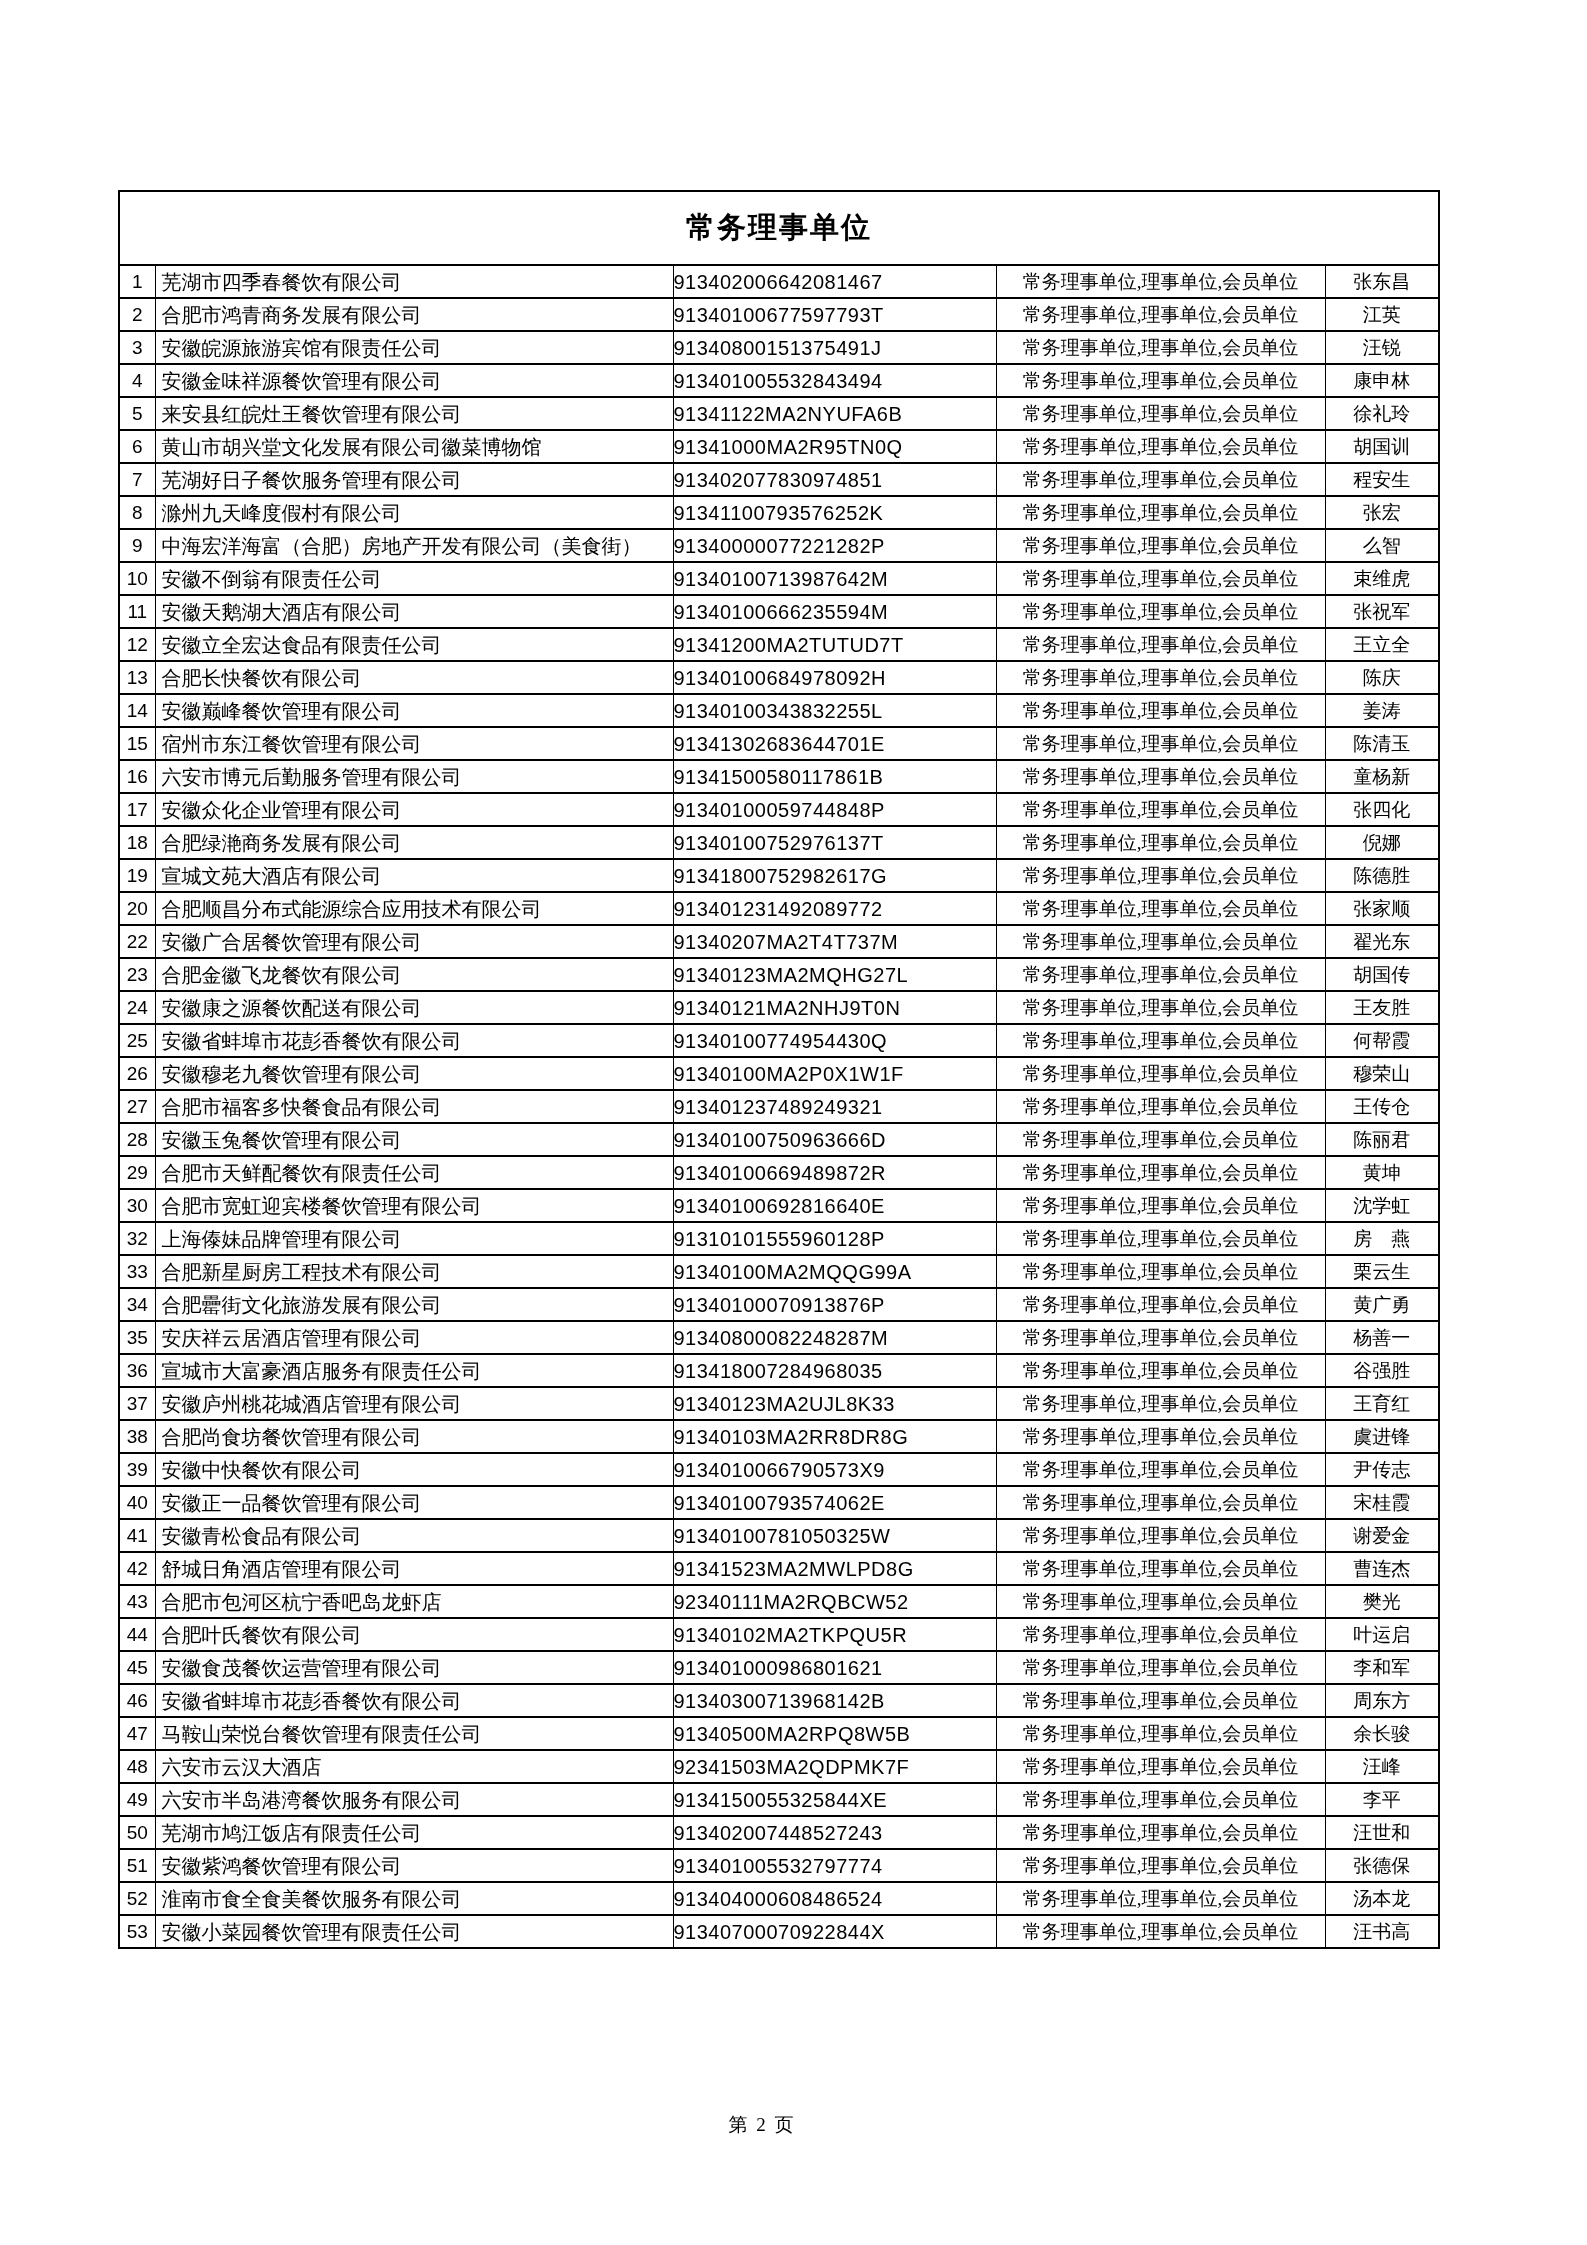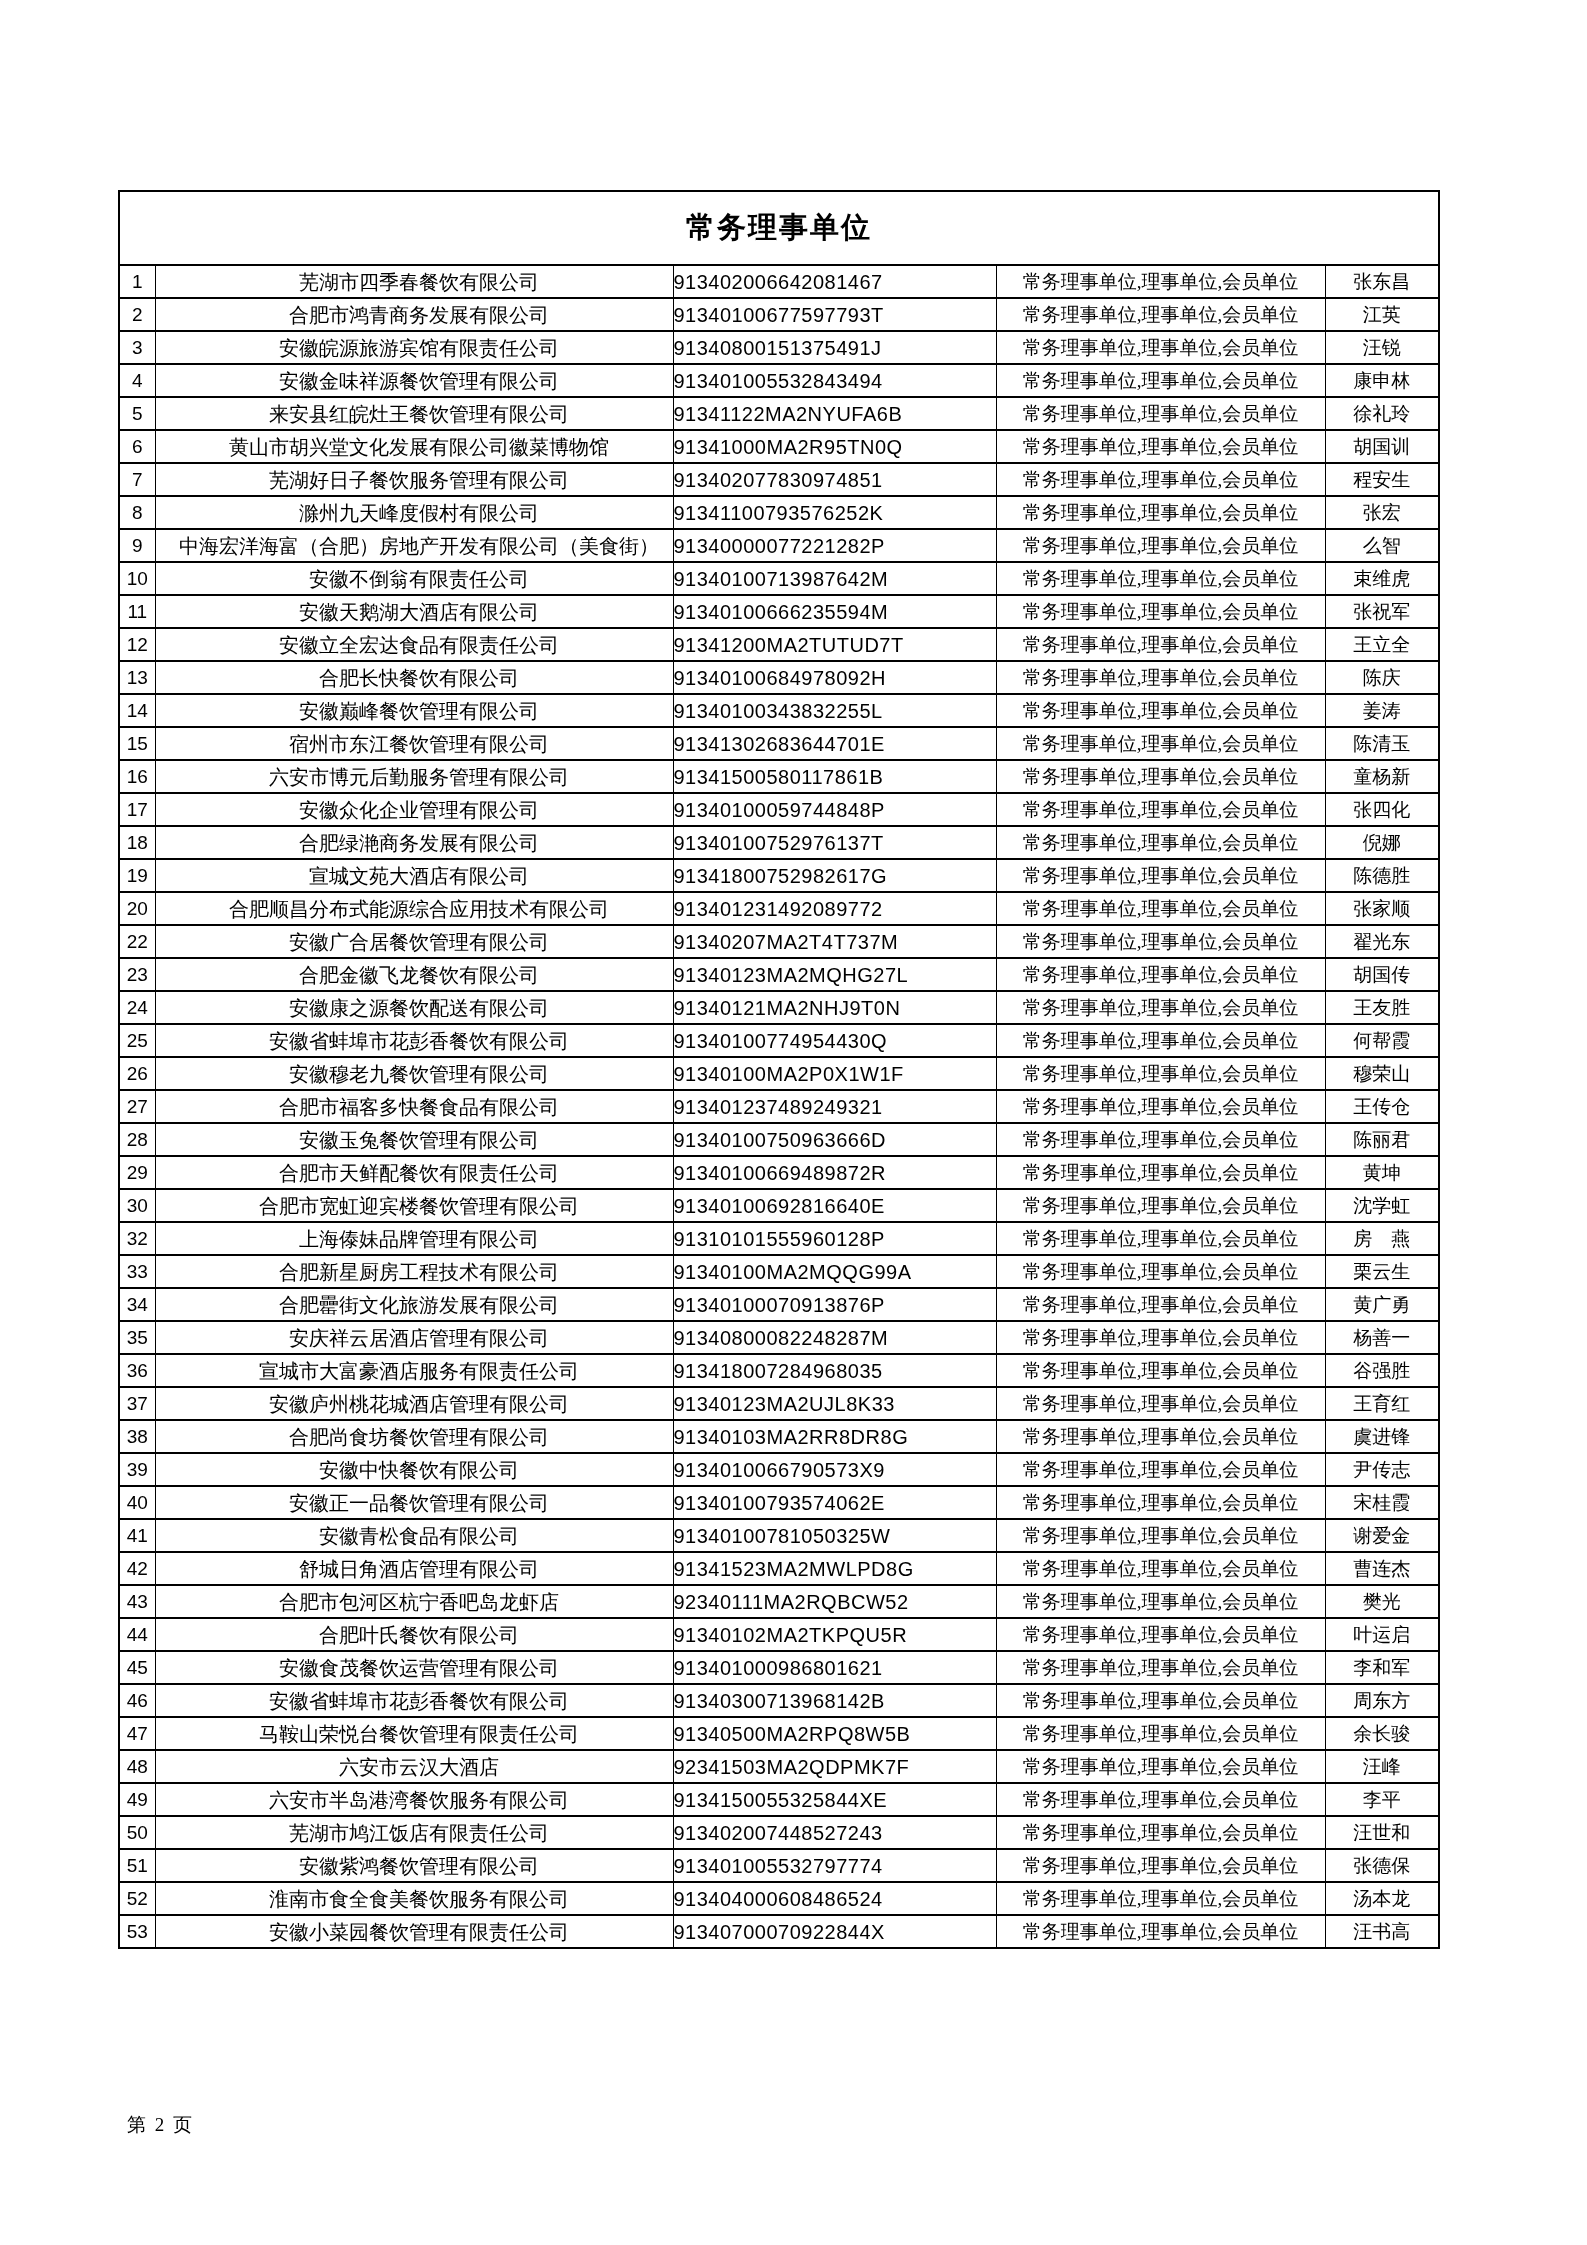--- a/index.html
+++ b/index.html
@@ -20,27 +20,27 @@
   table.member-table th, table.member-table td {
     border-left:1px solid #000; border-right:1px solid #000;
     vertical-align:middle;
   }
   th.title-cell {
     height:74px; text-align:center;
     font-size:29px; font-weight:bold; letter-spacing:2px;
   }
   td { height:33px; font-size:20px; line-height:26px; }
   td.c0 { text-align:center; font-family:"Liberation Sans", sans-serif; font-size:19px; }
-  td.c1 { text-align:center; padding-left:16px; padding-right:6px; }
+  td.c1 { text-align:left; padding-left:6px; padding-right:6px; }
   td.c2 { text-align:left; font-family:"Liberation Sans", sans-serif; letter-spacing:0.5px;margin-left:20px; }
   td.c3 { text-align:center; font-size:19px; }
   td.c4 { text-align:center; font-size:19px; }
   .footer {
-    position:absolute; left:127px; top:2112px; width:1320px;
-    font-size:19px; letter-spacing:2px;
+    position:absolute; left:102px; top:2112px; width:1320px;
+    text-align:center; font-size:19px; letter-spacing:2px;
   }
 </style>
 </head>
 <body>
 
 <div class="page">
   <table class="member-table">
     <colgroup>
       <col style="width:36px">
       <col style="width:518px">

